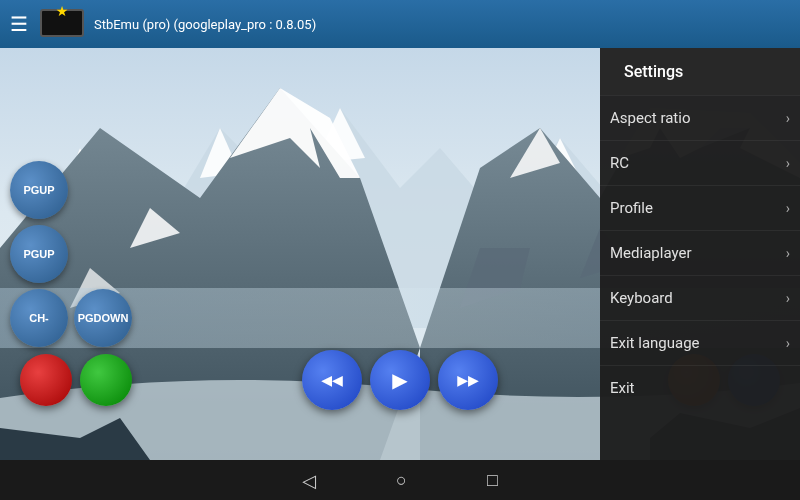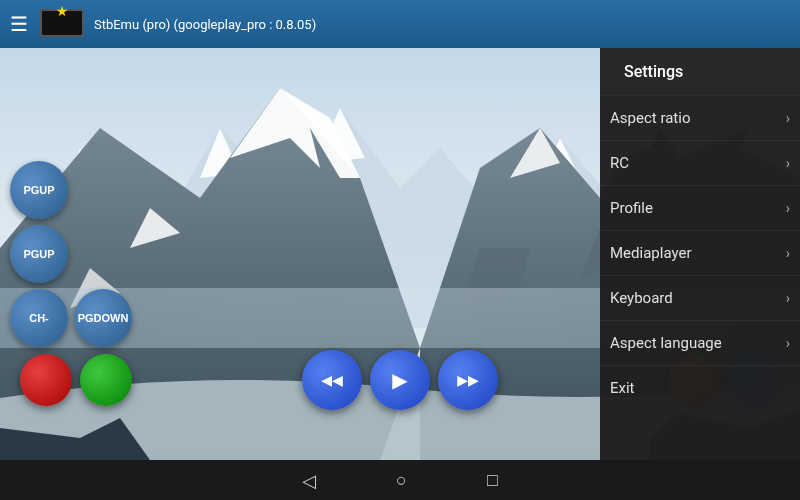--- a/index.html
+++ b/index.html
@@ -340,21 +340,21 @@
   </div>
   <div class="dropdown-item">
     <span>Mediaplayer</span>
     <span class="arrow">›</span>
   </div>
   <div class="dropdown-item">
     <span>Keyboard</span>
     <span class="arrow">›</span>
   </div>
   <div class="dropdown-item">
-    <span>Aspect language</span>
+    <span>Exit language</span>
     <span class="arrow">›</span>
   </div>
   <div class="dropdown-item no-arrow">
     <span>Exit</span>
 
   </div>
 </div>
 
 <div id="navbar">
   <span class="nav-icon">◁</span>

